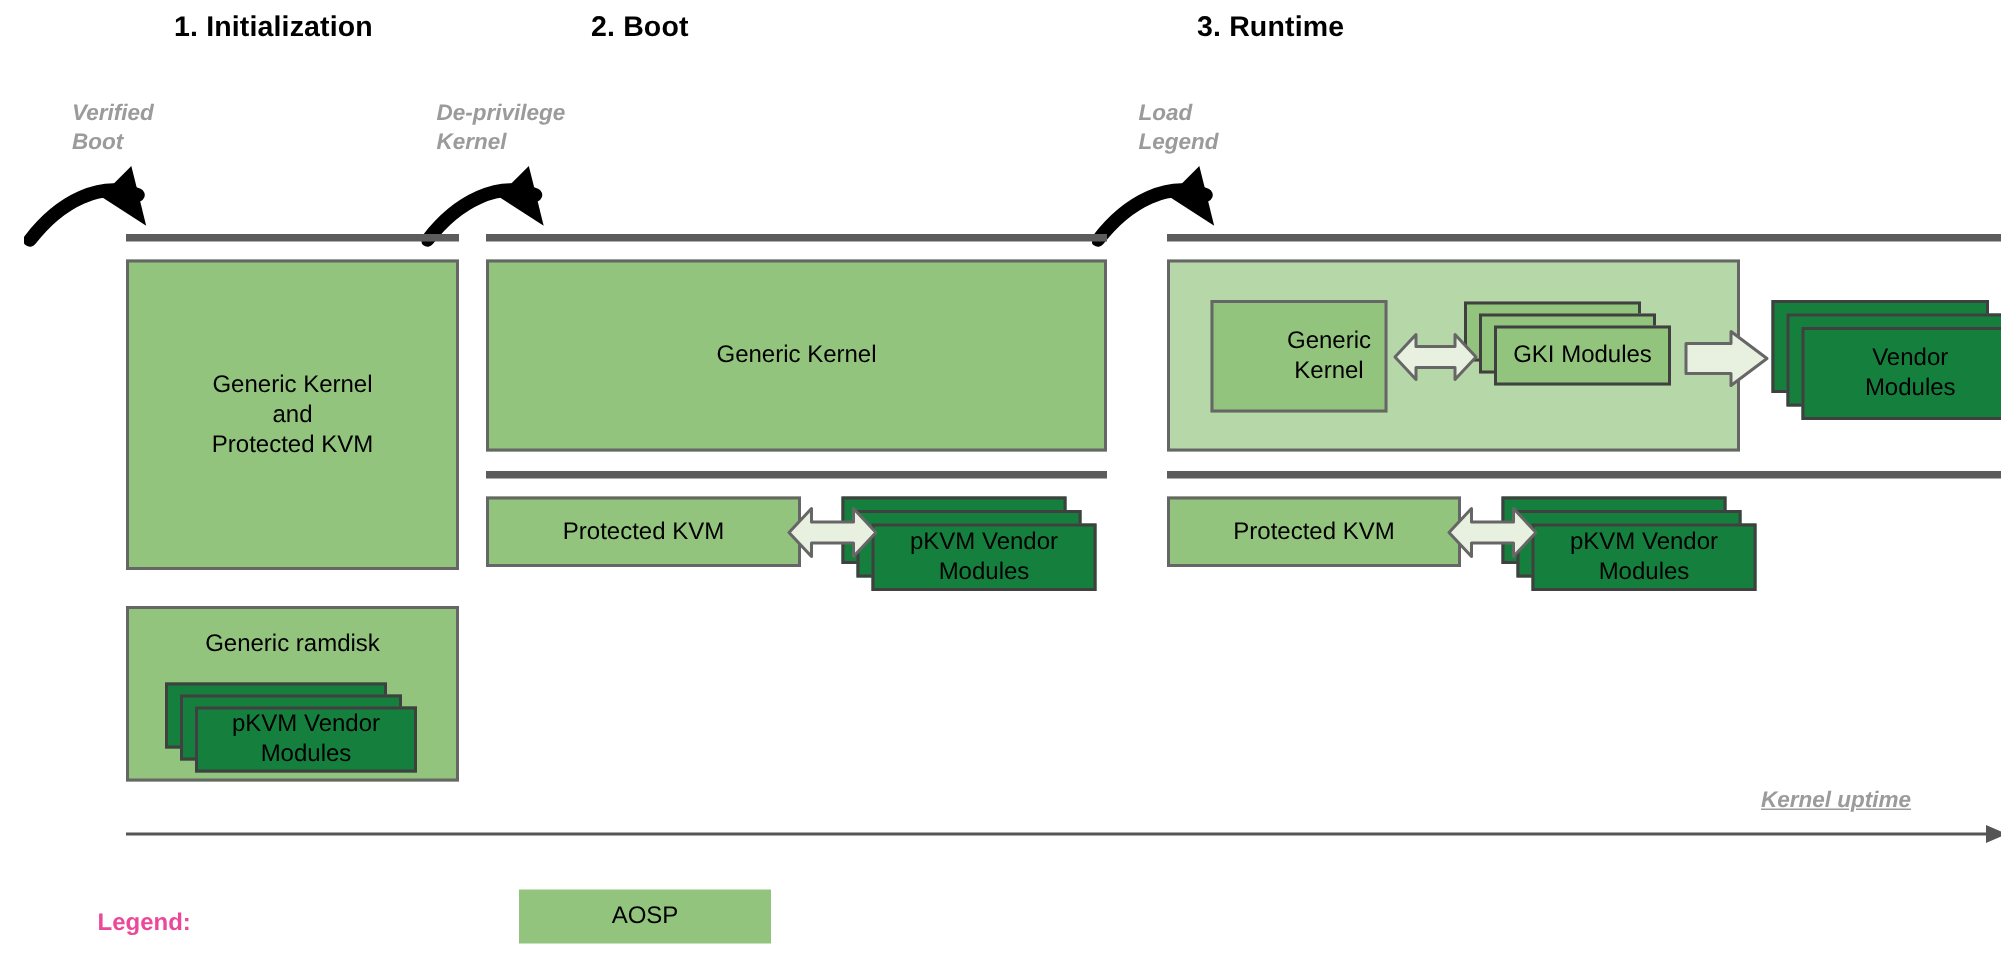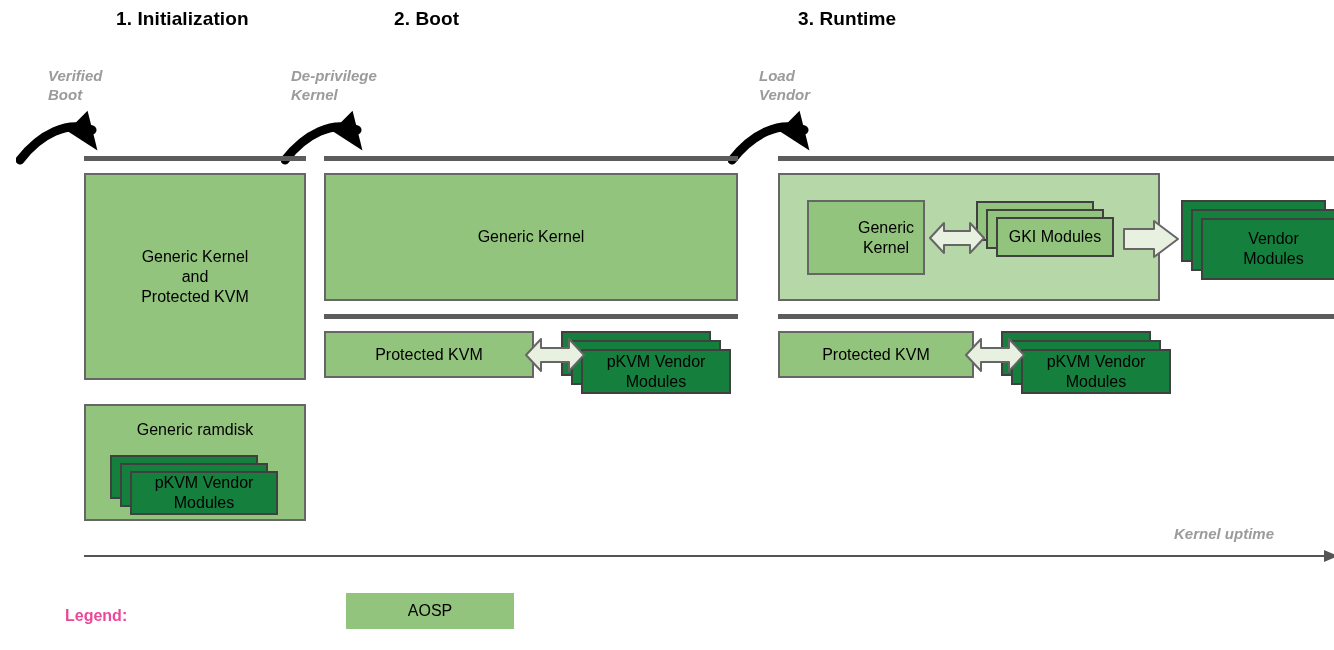--- a/index.html
+++ b/index.html
@@ -125,21 +125,21 @@
 
   <div class="abs phase-title" style="left:100px; top:8px;">1. Initialization</div>
   <div class="abs phase-title" style="left:378px; top:8px;">2. Boot</div>
   <div class="abs phase-title" style="left:782px; top:8px;">3. Runtime</div>
 
   <div class="abs transition-caption" style="left:32px; top:66px;">Verified
 Boot</div>
   <div class="abs transition-caption" style="left:275px; top:66px;">De-privilege
 Kernel</div>
   <div class="abs transition-caption" style="left:743px; top:66px;">Load
-Vendor</div>
+Legend</div>
 
   <svg class="arrow-svg" style="left:0px; top:110px;" width="110" height="55">
     <path d="M4,50 C24,24 52,10 76,20" stroke="#000" stroke-width="9" fill="none" stroke-linecap="round"></path>
     <path d="M62,5 L92,33 L56,33 Z" fill="#000" transform="rotate(33 74 19)"></path>
   </svg>
 
   <svg class="arrow-svg" style="left:265px; top:110px;" width="110" height="55">
     <path d="M4,50 C24,24 52,10 76,20" stroke="#000" stroke-width="9" fill="none" stroke-linecap="round"></path>
     <path d="M62,5 L92,33 L56,33 Z" fill="#000" transform="rotate(33 74 19)"></path>
   </svg>
@@ -216,21 +216,21 @@
     <div class="layer pink" style="left:0px;  top:0px;  width:150px; height:45px;"></div>
     <div class="layer pink" style="left:10px; top:9px;  width:150px; height:45px;"></div>
     <div class="layer pink front" style="left:20px; top:18px; width:150px; height:45px;">pKVM Vendor
 Modules</div>
   </div>
 
   <svg class="arrow-svg" style="left:948px; top:332px;" width="62" height="46">
     <path d="M2,23 L17,7 L17,16 L45,16 L45,7 L60,23 L45,39 L45,30 L17,30 L17,39 Z" fill="#e8f0e0" stroke="#666666" stroke-width="2" stroke-linejoin="round"></path>
   </svg>
 
-  <div class="abs axis-label" style="left:1158px; top:525px;">Kernel uptime</div>
+  <div class="abs axis-label" style="left:1158px; top:525px;text-decoration:underline;">Kernel uptime</div>
 
   <svg class="arrow-svg" style="left:64px; top:548px;" width="1262" height="16">
     <line x1="4" y1="8" x2="1244" y2="8" stroke="#555555" stroke-width="2"></line>
     <path d="M1244,2 L1258,8 L1244,14 Z" fill="#555555"></path>
   </svg>
 
   <div class="abs legend-title" style="left:49px; top:607px;">Legend:</div>
 
 
   <div class="abs legend-swatch green" style="left:330px; top:593px; width:168px; height:36px;">AOSP</div>

